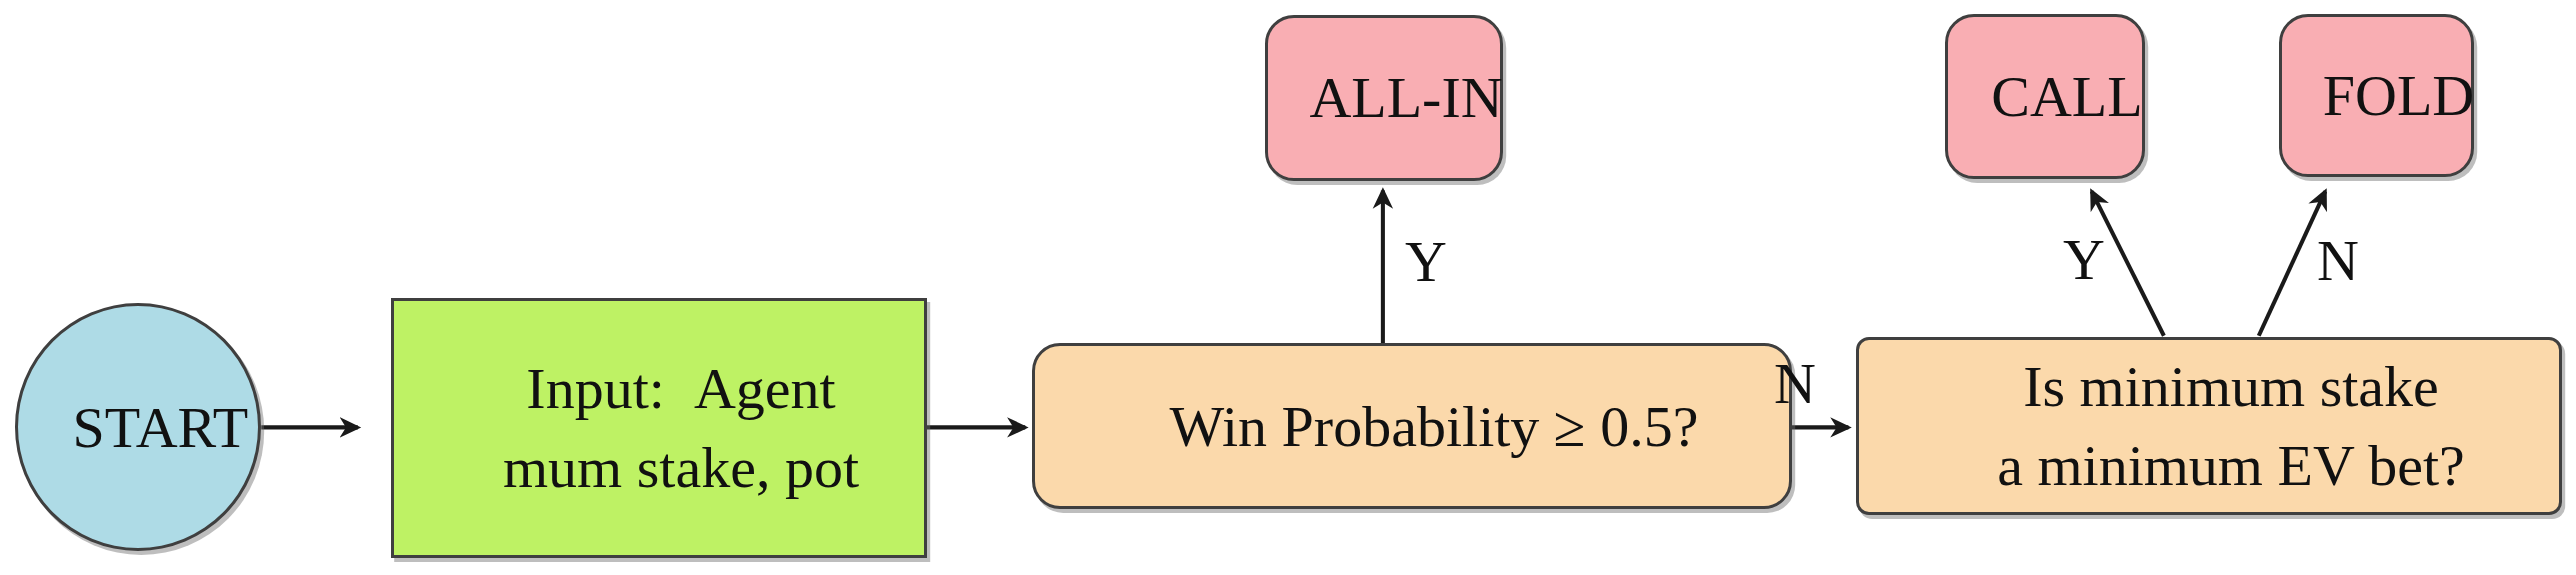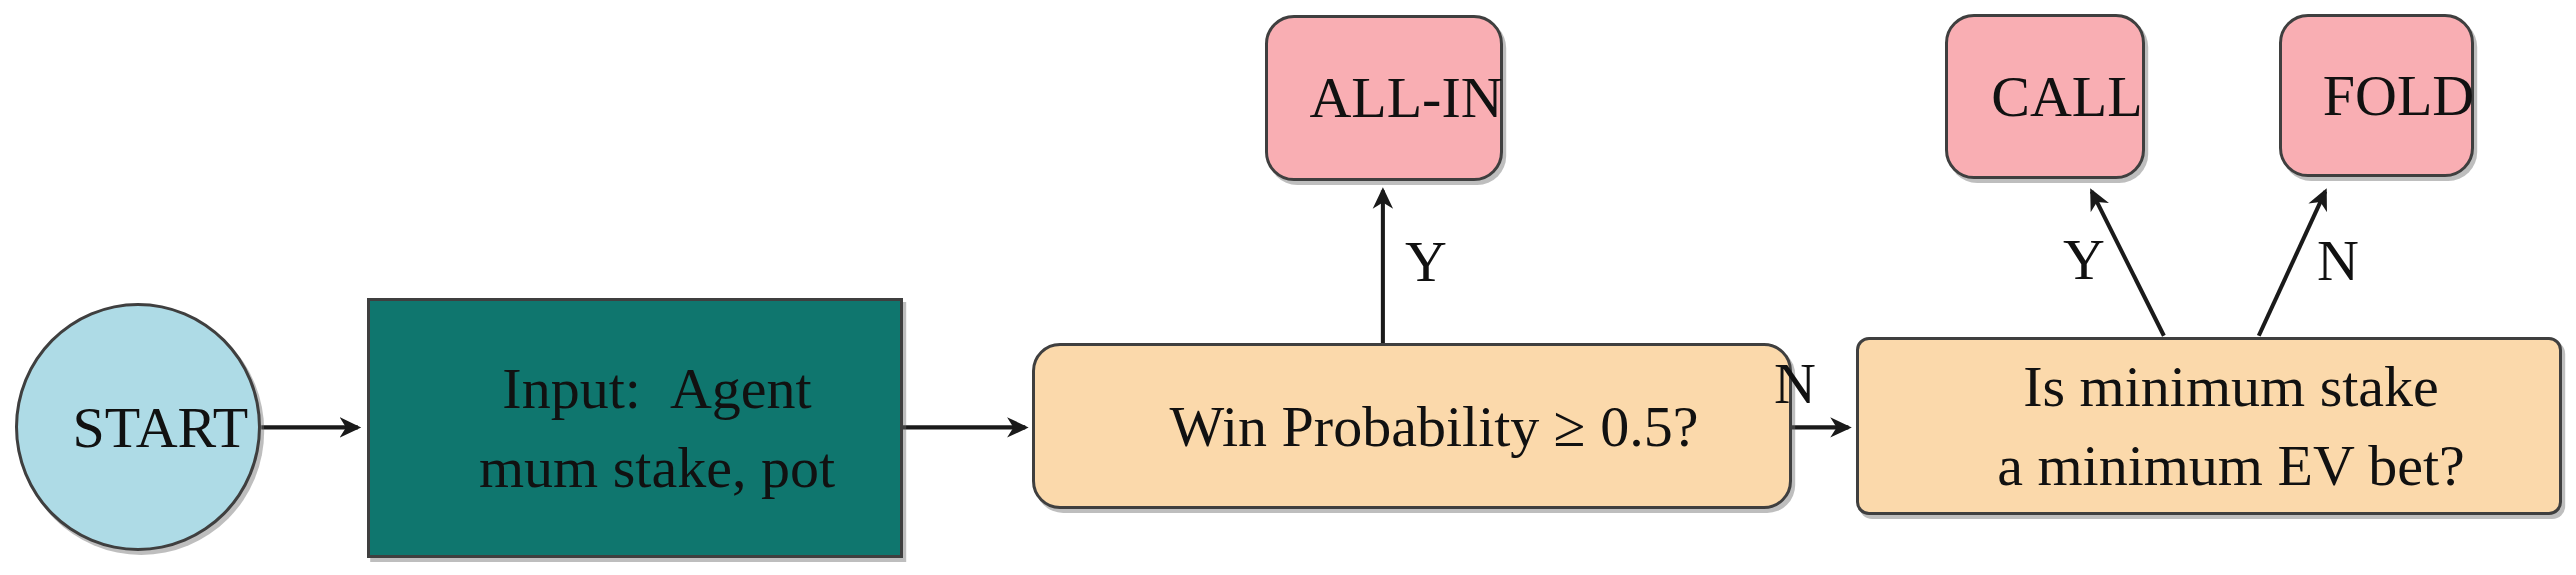--- a/index.html
+++ b/index.html
@@ -34,21 +34,21 @@
     font-size: 58px;
     line-height: 79px;
     border: 3.2px solid #3f3f3f;
     box-shadow: 3.2px 4px 0 rgba(110,110,110,0.45);
     padding-left: 44px;
   }
   .node .line { white-space: nowrap; }
   .ellipse { border-radius: 50%; }
   .rounded { border-radius: 29px; }
   .fill-start    { background: #aedbe6; }
-  .fill-input    { background: #0f766e; }
+  .fill-input    { background: #bef264; margin-left: 24px; }
   .fill-decision { background: #fbd9ab; }
   .fill-action   { background: #f9aeb3; }
 
   .node-start { left: 15.4px;   top: 303px; width: 246px; height: 248px; font-family: Liberation Serif, serif; }
   .node-input { left: 367px;  top: 298px; width: 536px; height: 260px; }
   .node-win   { left: 1032px; top: 343px; width: 760px; height: 166px; border-radius: 28px; }
   .node-allin { left: 1265px; top: 14.6px;  width: 238px; height: 166px; }
   .node-ev    { left: 1856px; top: 337px; width: 706px; height: 178px; border-radius: 13px; }
   .node-call  { left: 1945px; top: 13.8px;  width: 200px; height: 165px; }
   .node-fold  { left: 2279px; top: 13.8px;  width: 195px; height: 163px; }

